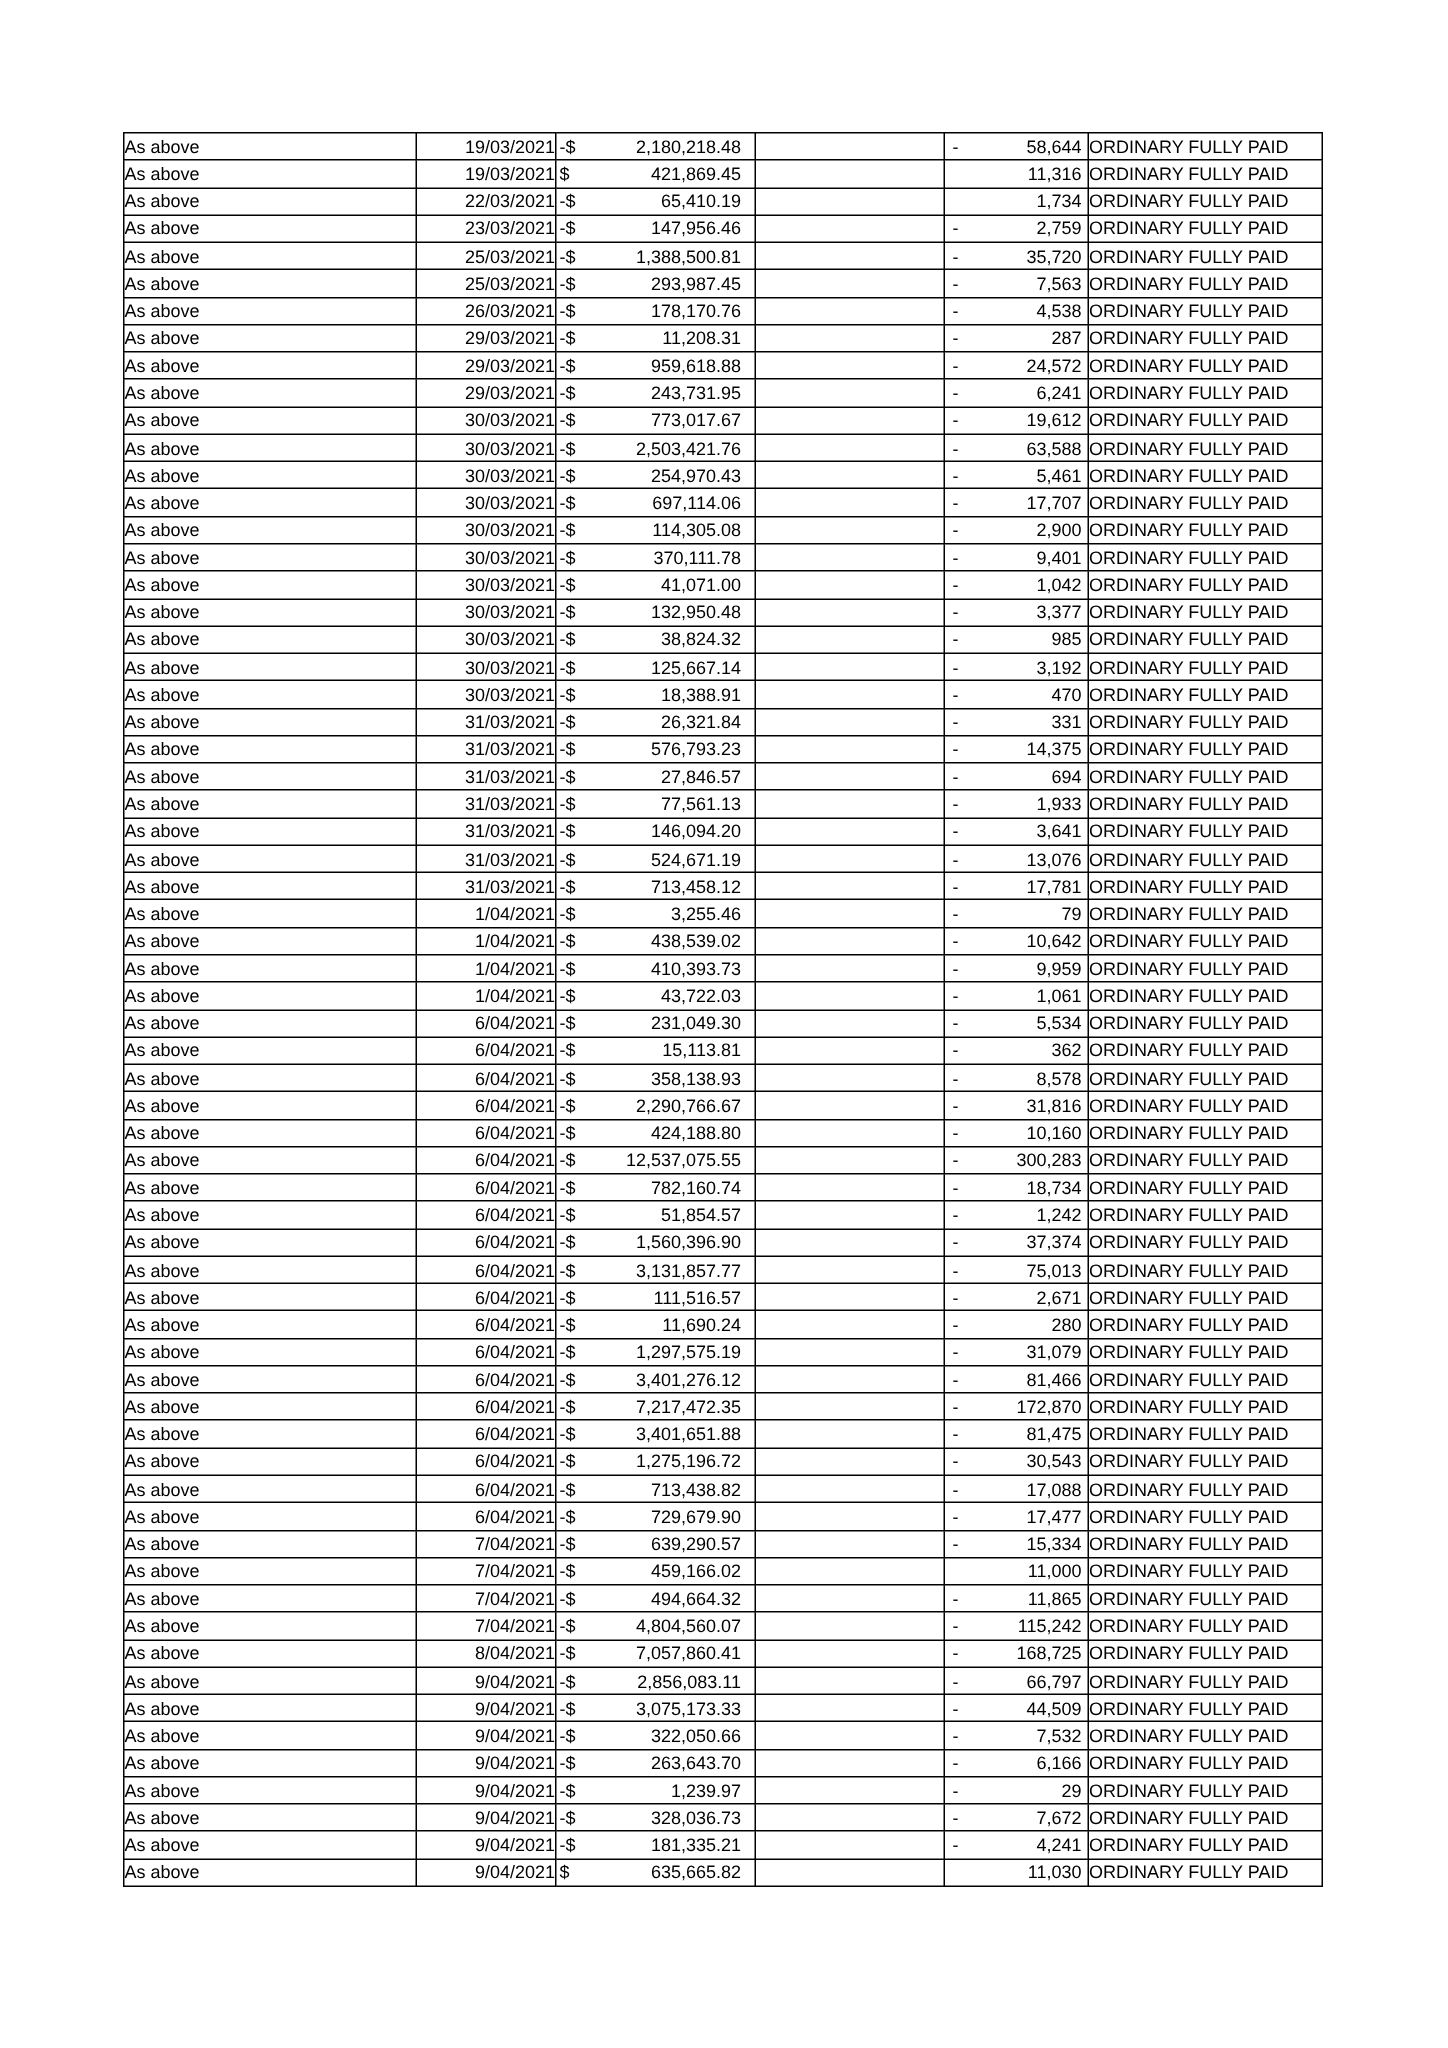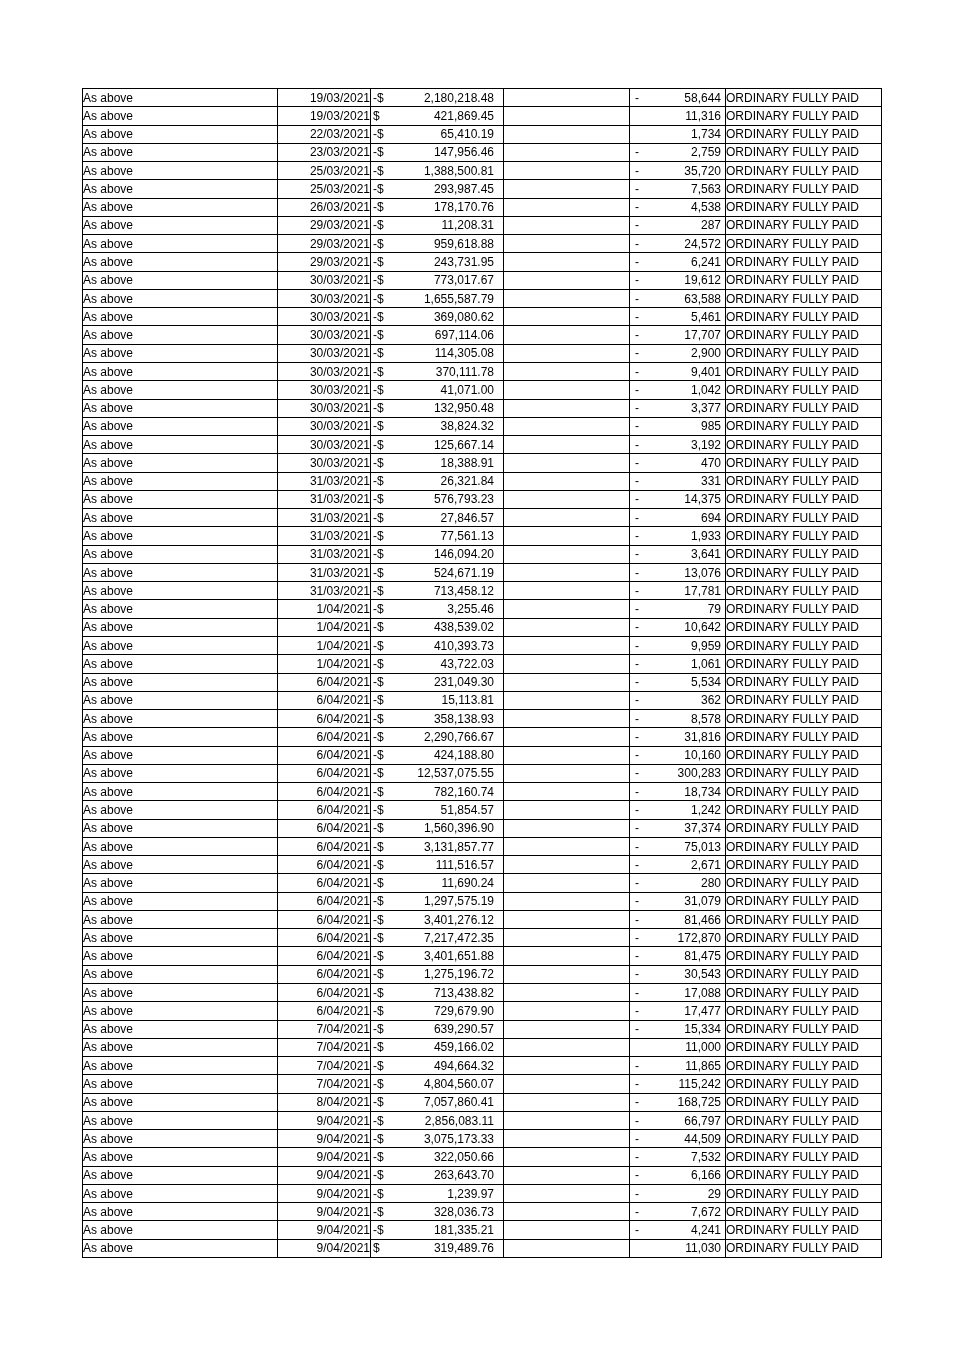--- a/index.html
+++ b/index.html
@@ -256,39 +256,39 @@
             </div>
           </td>
           <td class="c-class"><span>ORDINARY FULLY PAID</span></td>
         </tr>
         <tr>
           <td class="c-desc"><span>As above</span></td>
           <td class="c-date"><span>30/03/2021</span></td>
           <td class="c-amt">
             <div class="in">
               <span>-$</span>
-              <span>1,655,587.79</span>
+              <span>2,503,421.76</span>
             </div>
           </td>
           <td class="c-blank"></td>
           <td class="c-qty">
             <div class="in">
               <span>-</span>
               <span>63,588</span>
             </div>
           </td>
           <td class="c-class"><span>ORDINARY FULLY PAID</span></td>
         </tr>
         <tr>
           <td class="c-desc"><span>As above</span></td>
           <td class="c-date"><span>30/03/2021</span></td>
           <td class="c-amt">
             <div class="in">
               <span>-$</span>
-              <span>369,080.62</span>
+              <span>254,970.43</span>
             </div>
           </td>
           <td class="c-blank"></td>
           <td class="c-qty">
             <div class="in">
               <span>-</span>
               <span>5,461</span>
             </div>
           </td>
           <td class="c-class"><span>ORDINARY FULLY PAID</span></td>
@@ -1192,21 +1192,21 @@
             </div>
           </td>
           <td class="c-class"><span>ORDINARY FULLY PAID</span></td>
         </tr>
         <tr>
           <td class="c-desc"><span>As above</span></td>
           <td class="c-date"><span>9/04/2021</span></td>
           <td class="c-amt">
             <div class="in">
               <span>$</span>
-              <span>319,489.76</span>
+              <span>635,665.82</span>
             </div>
           </td>
           <td class="c-blank"></td>
           <td class="c-qty">
             <div class="in">
               <span></span>
               <span>11,030</span>
             </div>
           </td>
           <td class="c-class"><span>ORDINARY FULLY PAID</span></td>

